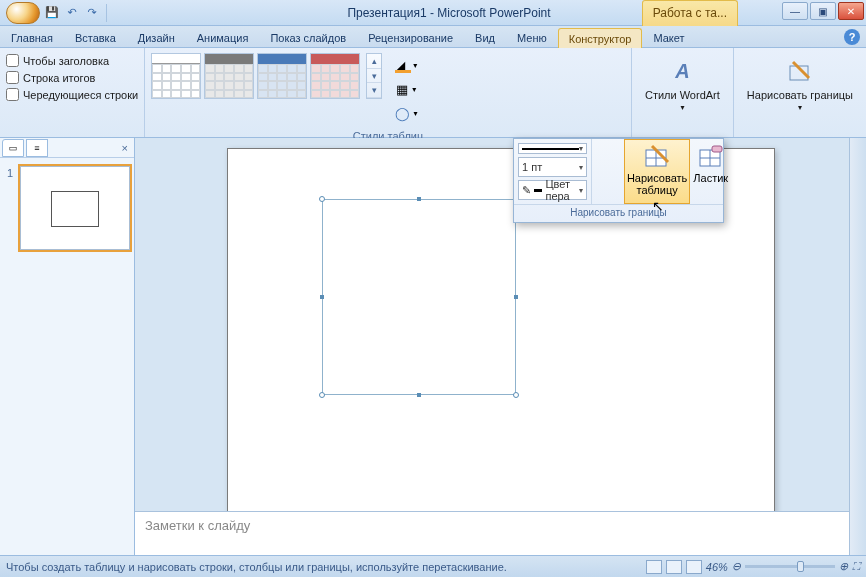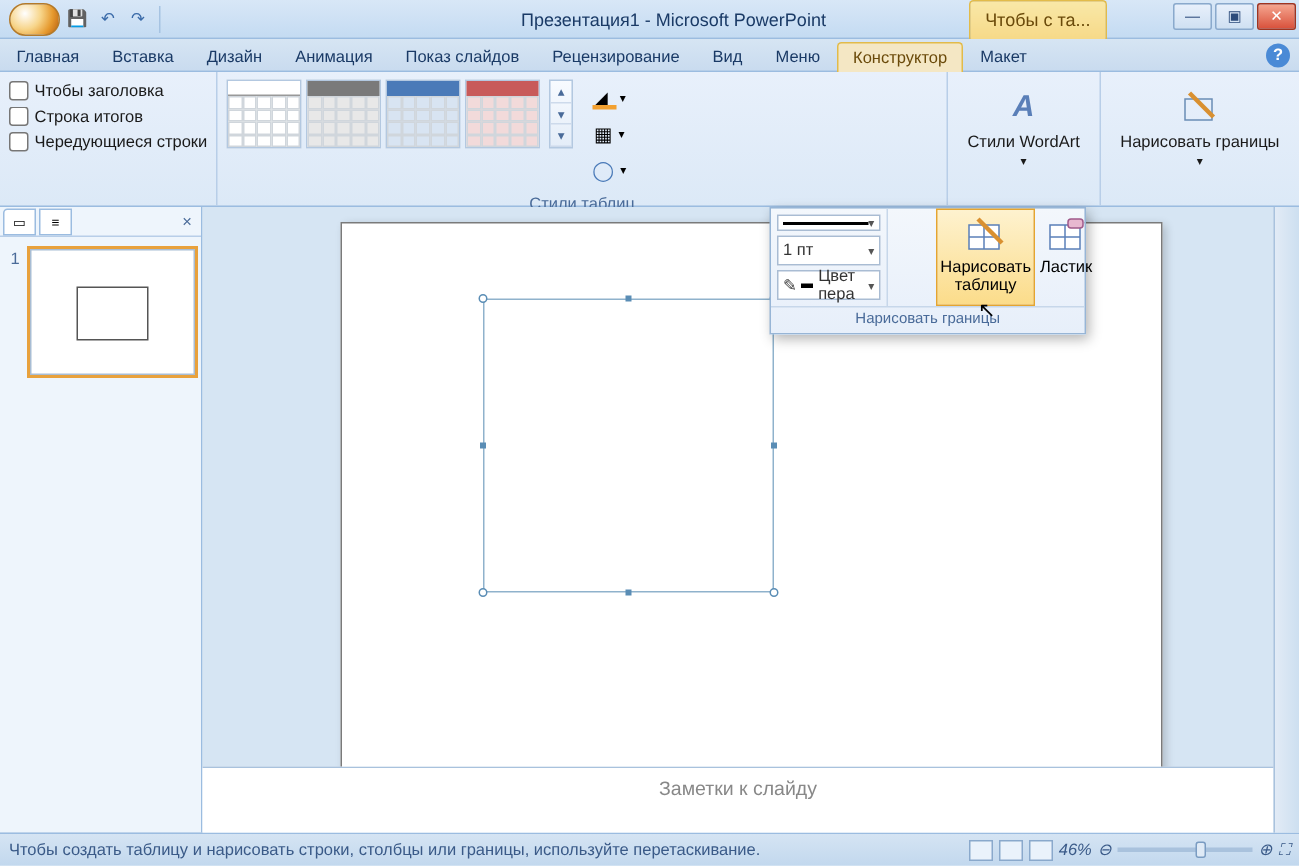--- a/index.html
+++ b/index.html
@@ -50,21 +50,21 @@
 .thumb-tabs { height: 20px; border-bottom: 1px solid #b8cee8; display: flex; align-items: center; }
 .thumb-tabs .tt { width: 22px; height: 18px; border: 1px solid #9bbce0; margin: 1px 0 0 2px; background: #fff; display: flex; align-items: center; justify-content: center; font-size: 9px; }
 .thumb-tabs .tt.first { border-top-left-radius: 3px; }
 .thumb-tabs .closex { margin-left: auto; padding: 0 6px; color: #4a6b99; }
 .thumb-list { flex: 1; padding: 8px; }
 .thumb { width: 110px; height: 84px; background: #fff; border: 1px solid #a8bdd4; margin-left: 12px; position: relative; }
 .thumb.sel { outline: 2px solid #e8a13c; }
 .thumb-num { position: absolute; left: -14px; top: 0; color: #4a6b99; }
 .thumb-inner { position: absolute; left: 30px; top: 24px; width: 48px; height: 36px; border: 1px solid #555; }
 
-.canvas-area { flex: 1; display: flex; flex-direction: column; background: #d6e5f3; min-height: 0; position: relative; text-align: center; }
+.canvas-area { flex: 1; display: flex; flex-direction: column; background: #d6e5f3; min-height: 0; position: relative; }
 .scroll-v { position: absolute; right: 0; top: 0; bottom: 0; width: 17px; background: linear-gradient(90deg,#e2ebf6,#cddff0); border-left: 1px solid #a9c2dd; }
 .canvas-fill { flex: 1; display: flex; align-items: flex-start; justify-content: center; padding-top: 10px; overflow: hidden; }
 .slide { width: 548px; height: 372px; background: #fff; border: 1px solid #7a7a7a; box-shadow: 2px 2px 6px rgba(0,0,0,0.2); position: relative; }
 .placeholder { position: absolute; left: 94px; top: 50px; width: 194px; height: 196px; border: 1px solid #8fb2cc; }
 .ph-handle { position: absolute; width: 6px; height: 6px; background: #fff; border: 1px solid #5a8db5; border-radius: 50%; }
 .ph-dot { position: absolute; width: 4px; height: 4px; background: #5a8db5; }
 .notes { height: 44px; background: #fff; border-top: 1px solid #a9c2dd; margin: 0 17px 0 0; padding: 6px 10px; color: #888; font-size: 13px; }
 
 
 .popup { position: absolute; left: 513px; top: 138px; width: 211px; background: linear-gradient(#f3f7fc,#e7effa); border: 1px solid #97b5d6; box-shadow: 2px 3px 8px rgba(0,0,0,0.3); z-index: 10; }
@@ -95,21 +95,21 @@
 
 <div class="titlebar">
   <div class="qat">
     <div class="office-btn"></div>
     <div class="qat-icon">💾</div>
     <div class="qat-icon">↶</div>
     <div class="qat-icon">↷</div>
     <div class="qat-sep"></div>
   </div>
   <div class="title-center">Презентация1 - Microsoft PowerPoint</div>
-  <div class="ctx-title">Чтобы с та...</div>
+  <div class="ctx-title">Работа с та...</div>
   <div class="win-controls">
     <div class="win-btn">—</div>
     <div class="win-btn">▣</div>
     <div class="win-btn win-close">✕</div>
   </div>
 </div>
 
 <div class="tabs">
   <div class="tab">Главная</div>
   <div class="tab">Вставка</div>

